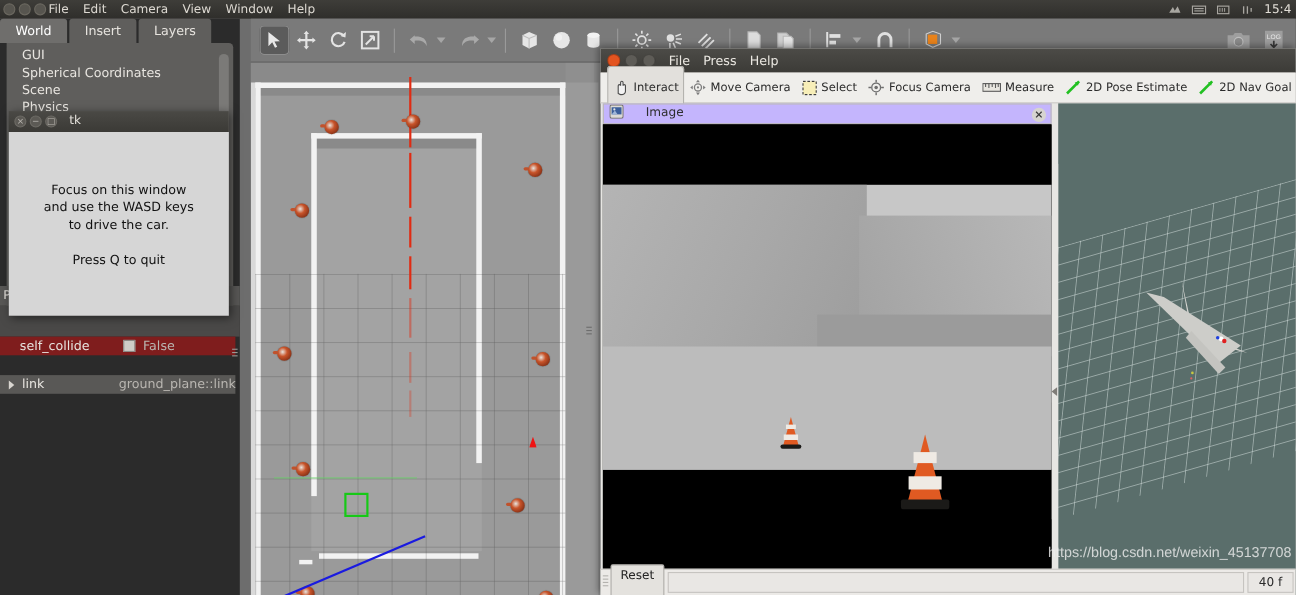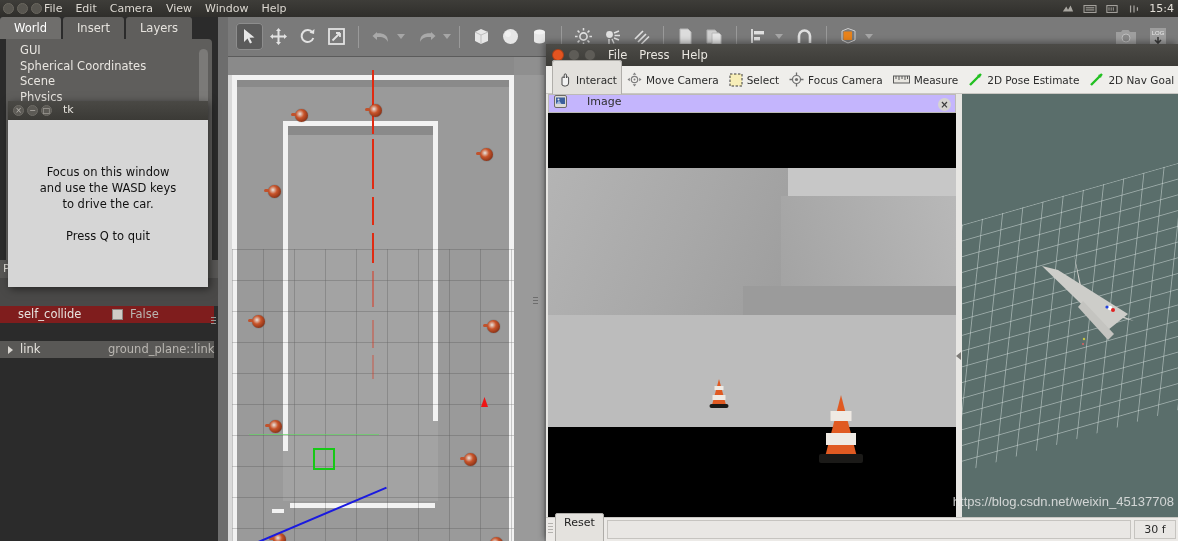--- a/index.html
+++ b/index.html
@@ -638,21 +638,21 @@
 
     <div class="rv-status">
       <div class="rv-grip2">
           <i></i>
           <i></i>
           <i></i>
           <i></i>
         </div>
       <div class="rv-reset">Reset</div>
       <div class="rv-status-field"></div>
-      <div class="rv-fps">30 f</div>
+      <div class="rv-fps">40 f</div>
     </div>
   </div>
 
   <div class="tk">
     <div class="tk-title">
       <div class="tk-ctrls">
         <div class="c">×</div>
         <div class="c">−</div>
         <div class="c">□</div>
       </div>

